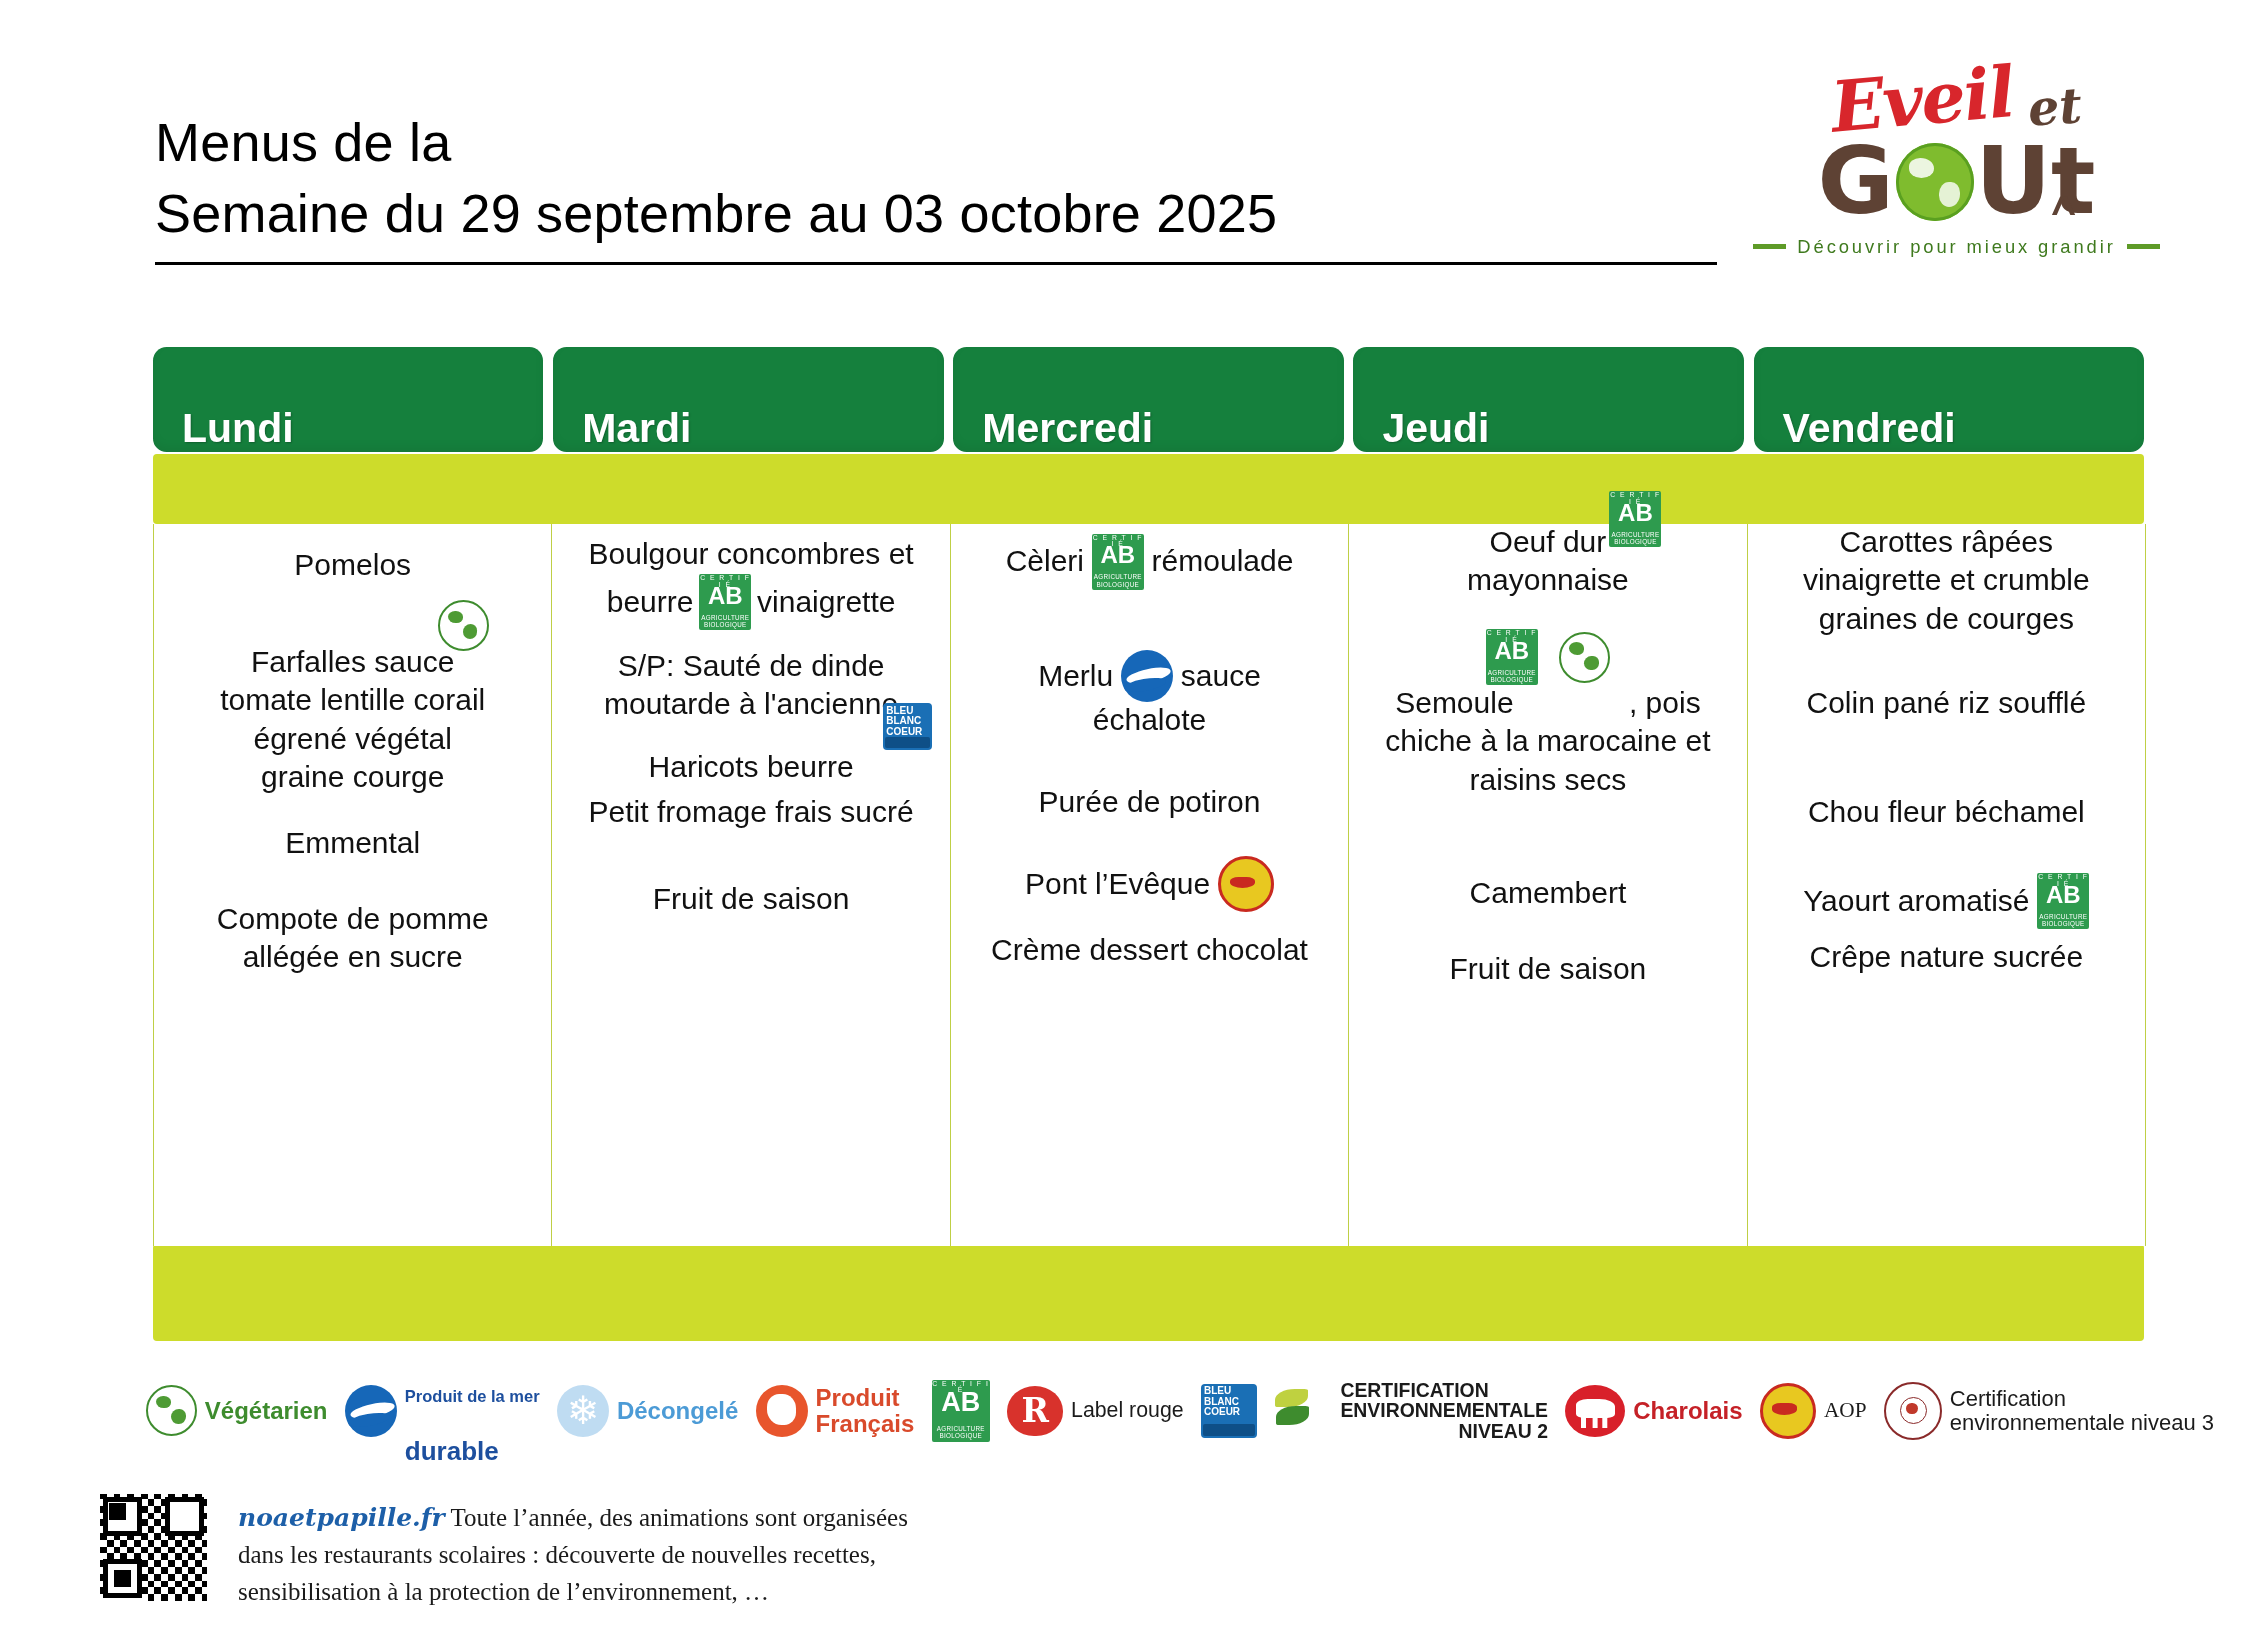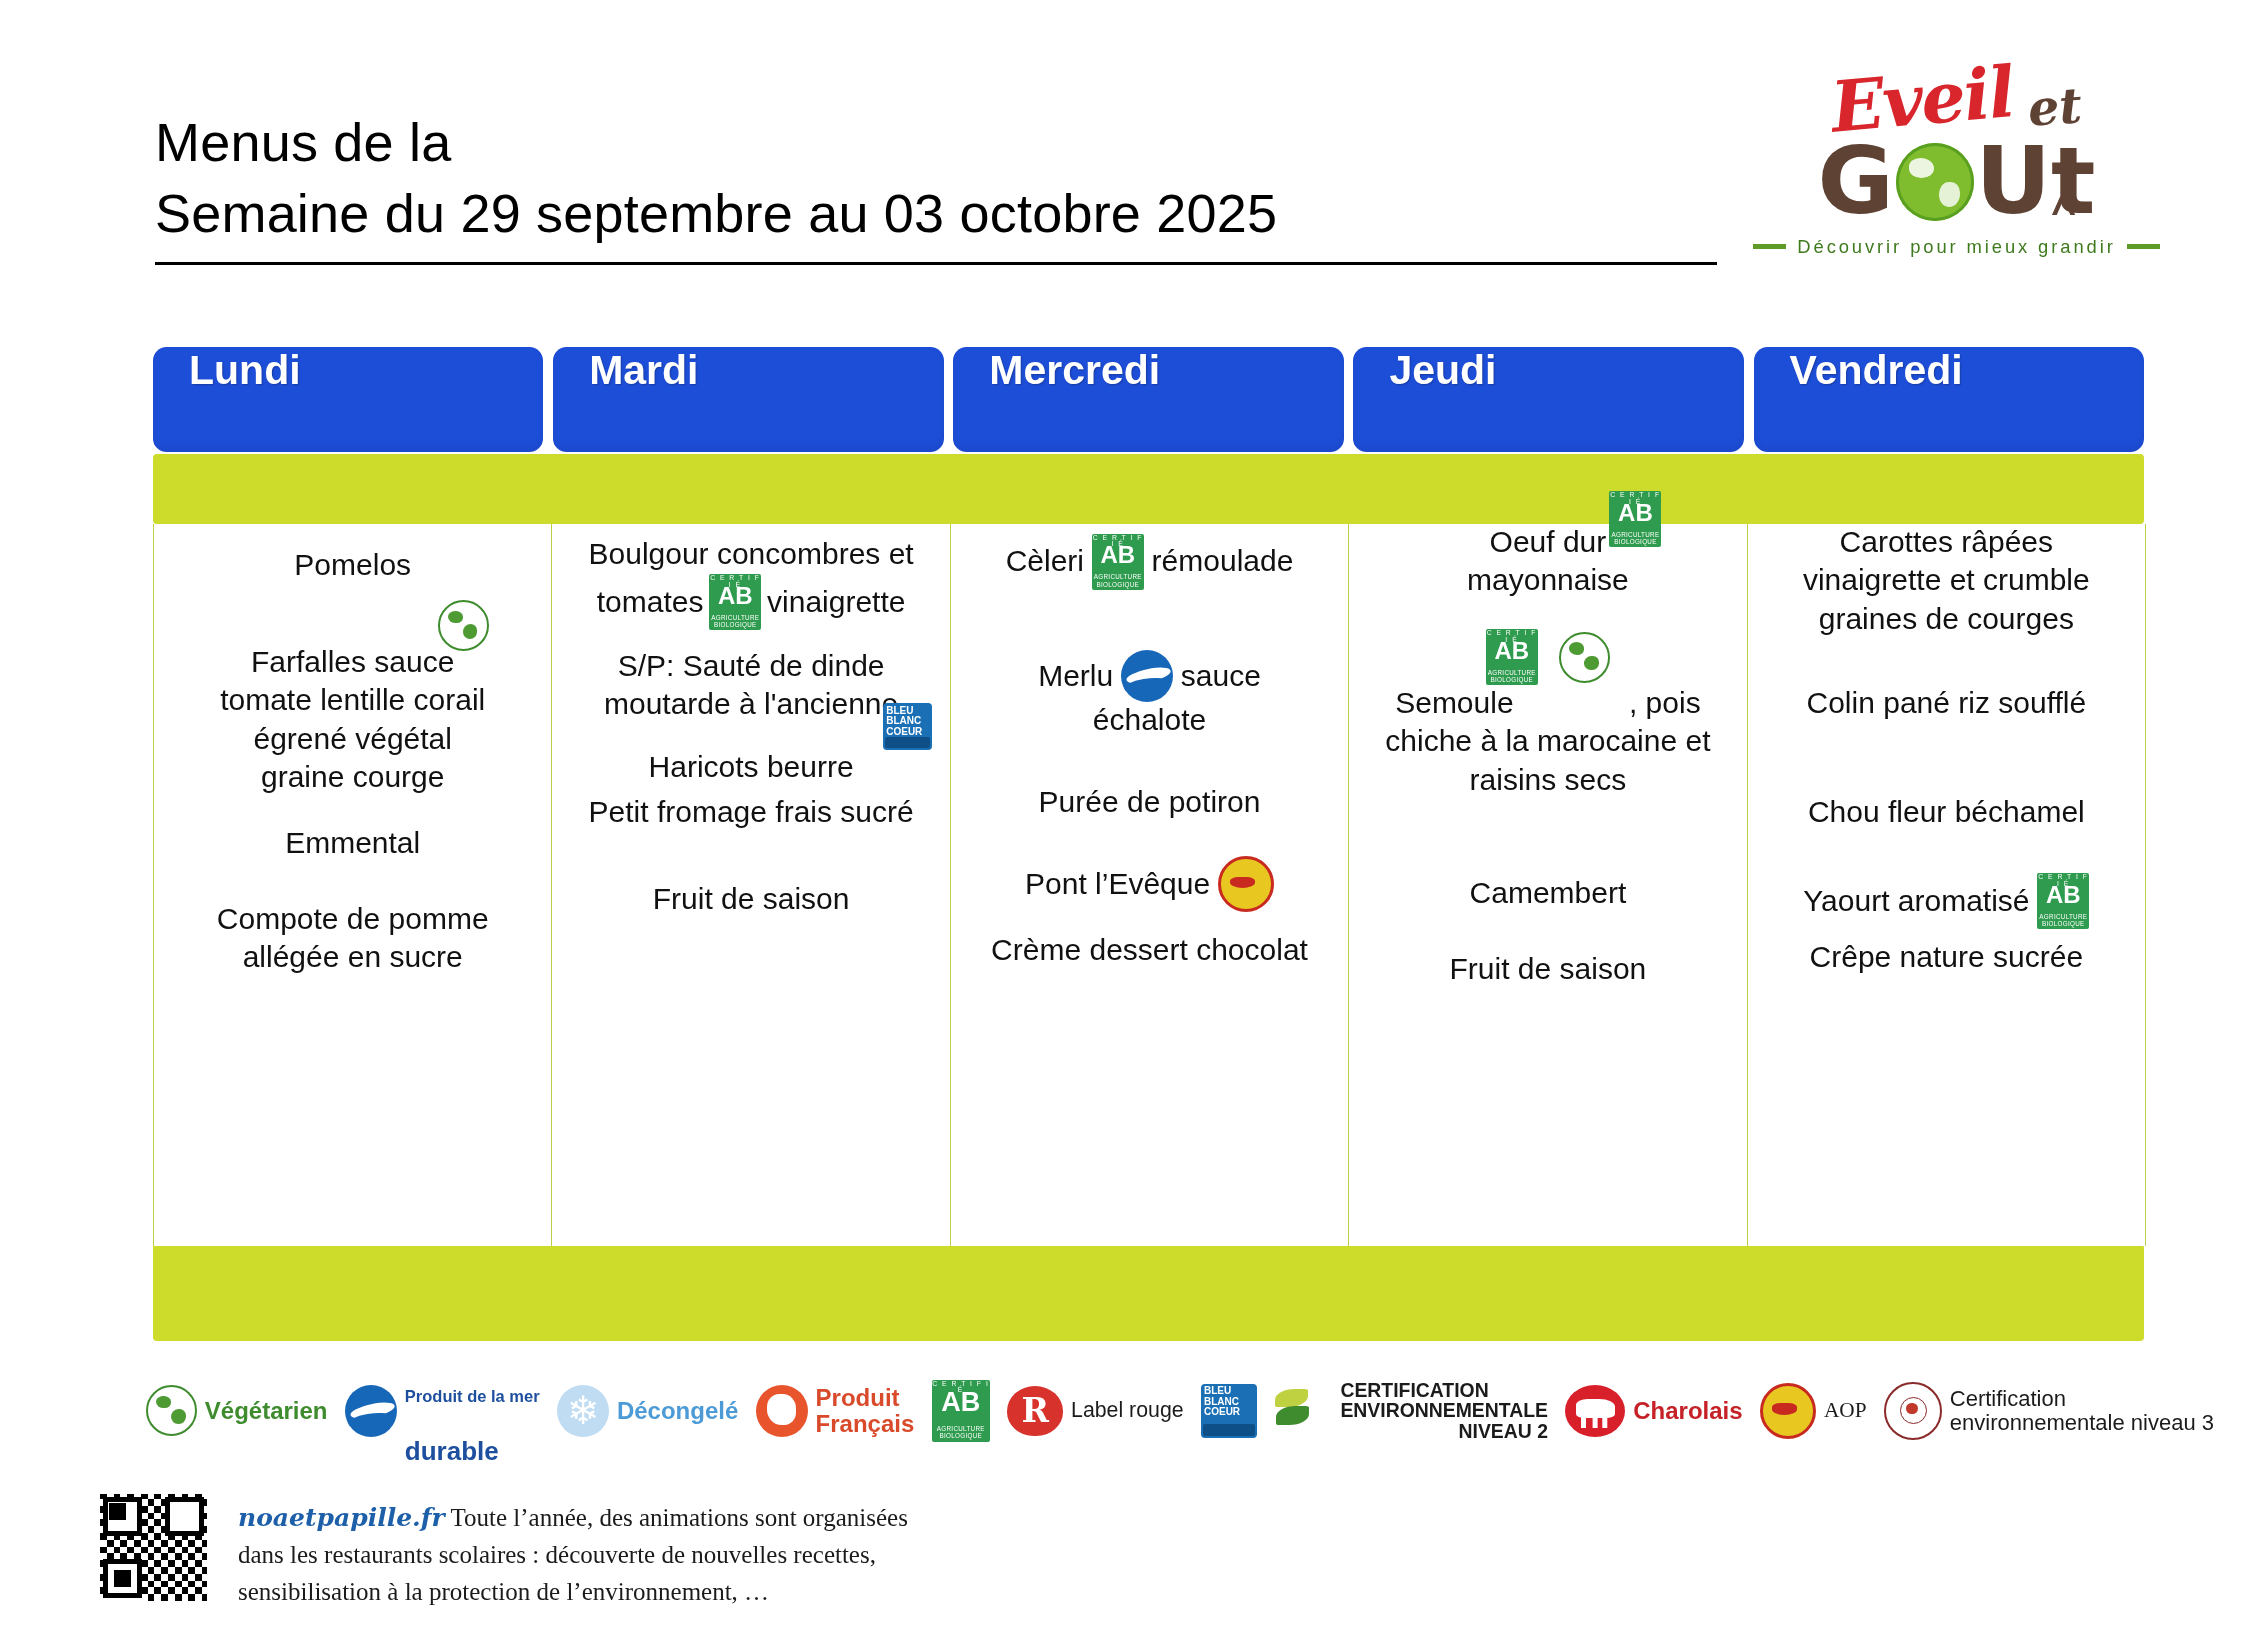--- a/index.html
+++ b/index.html
@@ -69,24 +69,23 @@
     display:flex;align-items:center;justify-content:center;gap:11.6px;
   }
   .brand-tag .dash{display:inline-block;width:33px;height:4.9px;background:#5E9B28;}
 
   
   .days{
     position:absolute;left:153px;top:347px;width:1991px;height:105px;
     display:flex;gap:9.7px;
   }
   .day{
-    flex:1;background:#1d4ed8;border-radius:13.6px;
-    display:flex;align-items:flex-start;
+    flex:1;background:#15803d;border-radius:13.6px;
+    display:flex;align-items:flex-end;
     box-shadow:inset 0 -4.9px 9.7px rgba(0,0,0,.06);
-    padding-left:7px;
   }
   .day-label{
     color:#ffffff;font-size:41px;font-weight:700;margin-left:29px;
     text-shadow:1px 1px 1.9px rgba(0,0,0,.25);
   }
 
   
   .band-top{
     position:absolute;left:153px;top:454px;width:1991px;height:70px;
     background:#CDDC2B;border-radius:3.9px;
@@ -380,21 +379,21 @@
       <div class="dish" style="top:377px;flex-direction:column;gap:1.9px;">
         <span class="txt">Compote de pomme</span>
         <span class="txt">allégée en sucre</span>
       </div>
     </div>
 
     <div class="col">
       <div class="dish" style="top:11.6px;flex-direction:column;gap:1.9px;">
         <span class="txt">Boulgour concombres et</span>
         <span class="wrapline" style="display:flex;align-items:center;justify-content:center;gap:5.8px;">
-          <span class="txt">tomates</span>
+          <span class="txt">beurre</span>
           <span class="ab">
             <span class="ab-cert">C E R T I F I É</span>
             <span class="ab-main">AB</span>
             <span class="ab-sub">
               <span>AGRICULTURE</span><br><span>BIOLOGIQUE</span>
             </span>
           </span>
           <span class="txt">vinaigrette</span>
         </span>
       </div>

